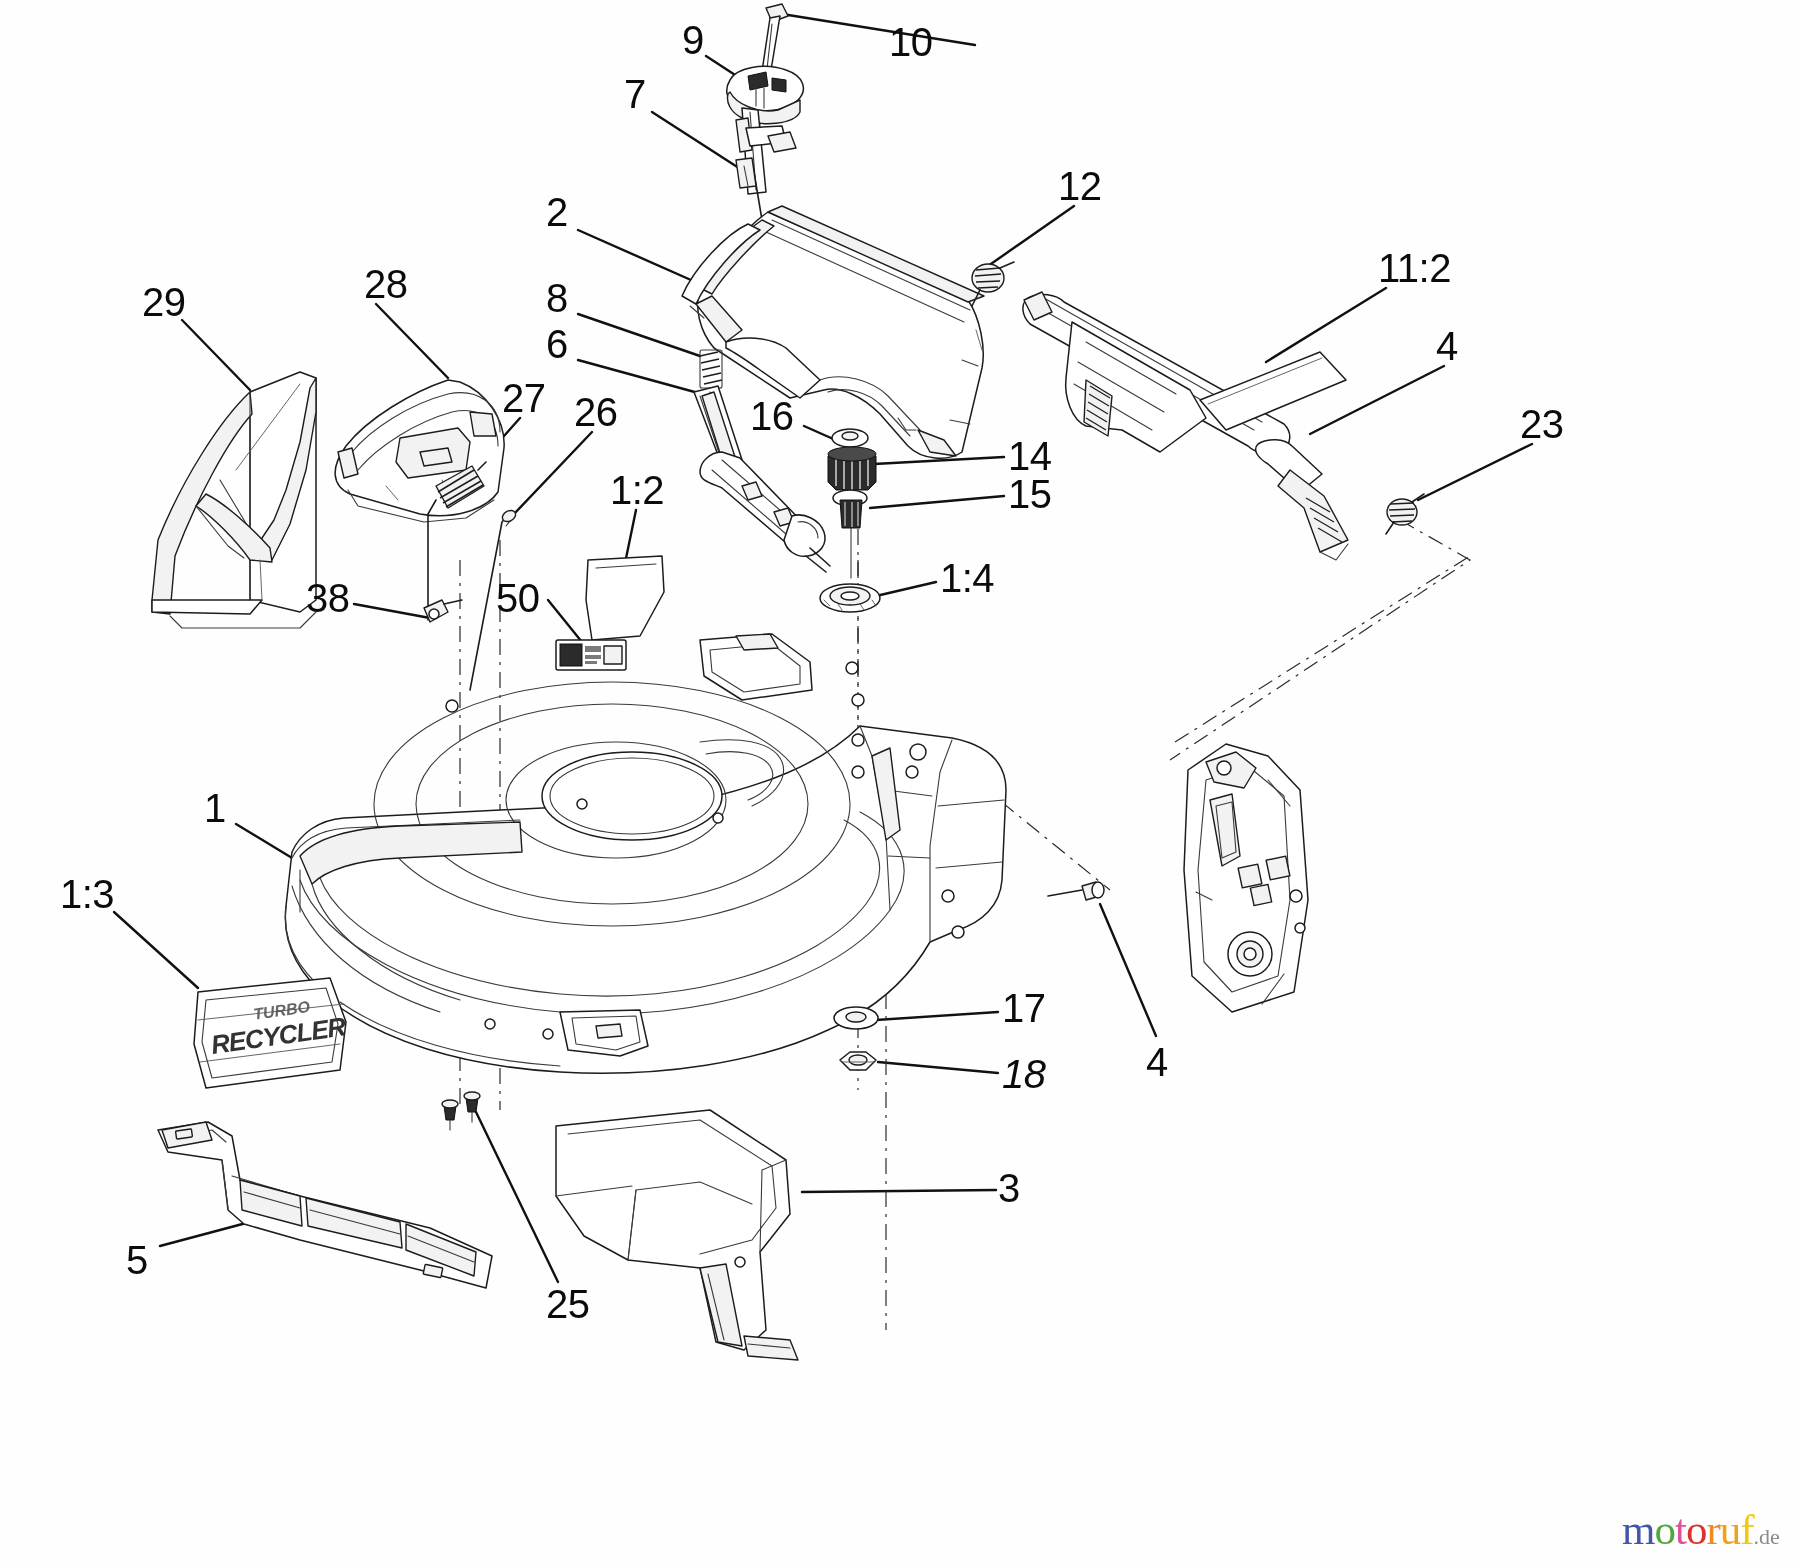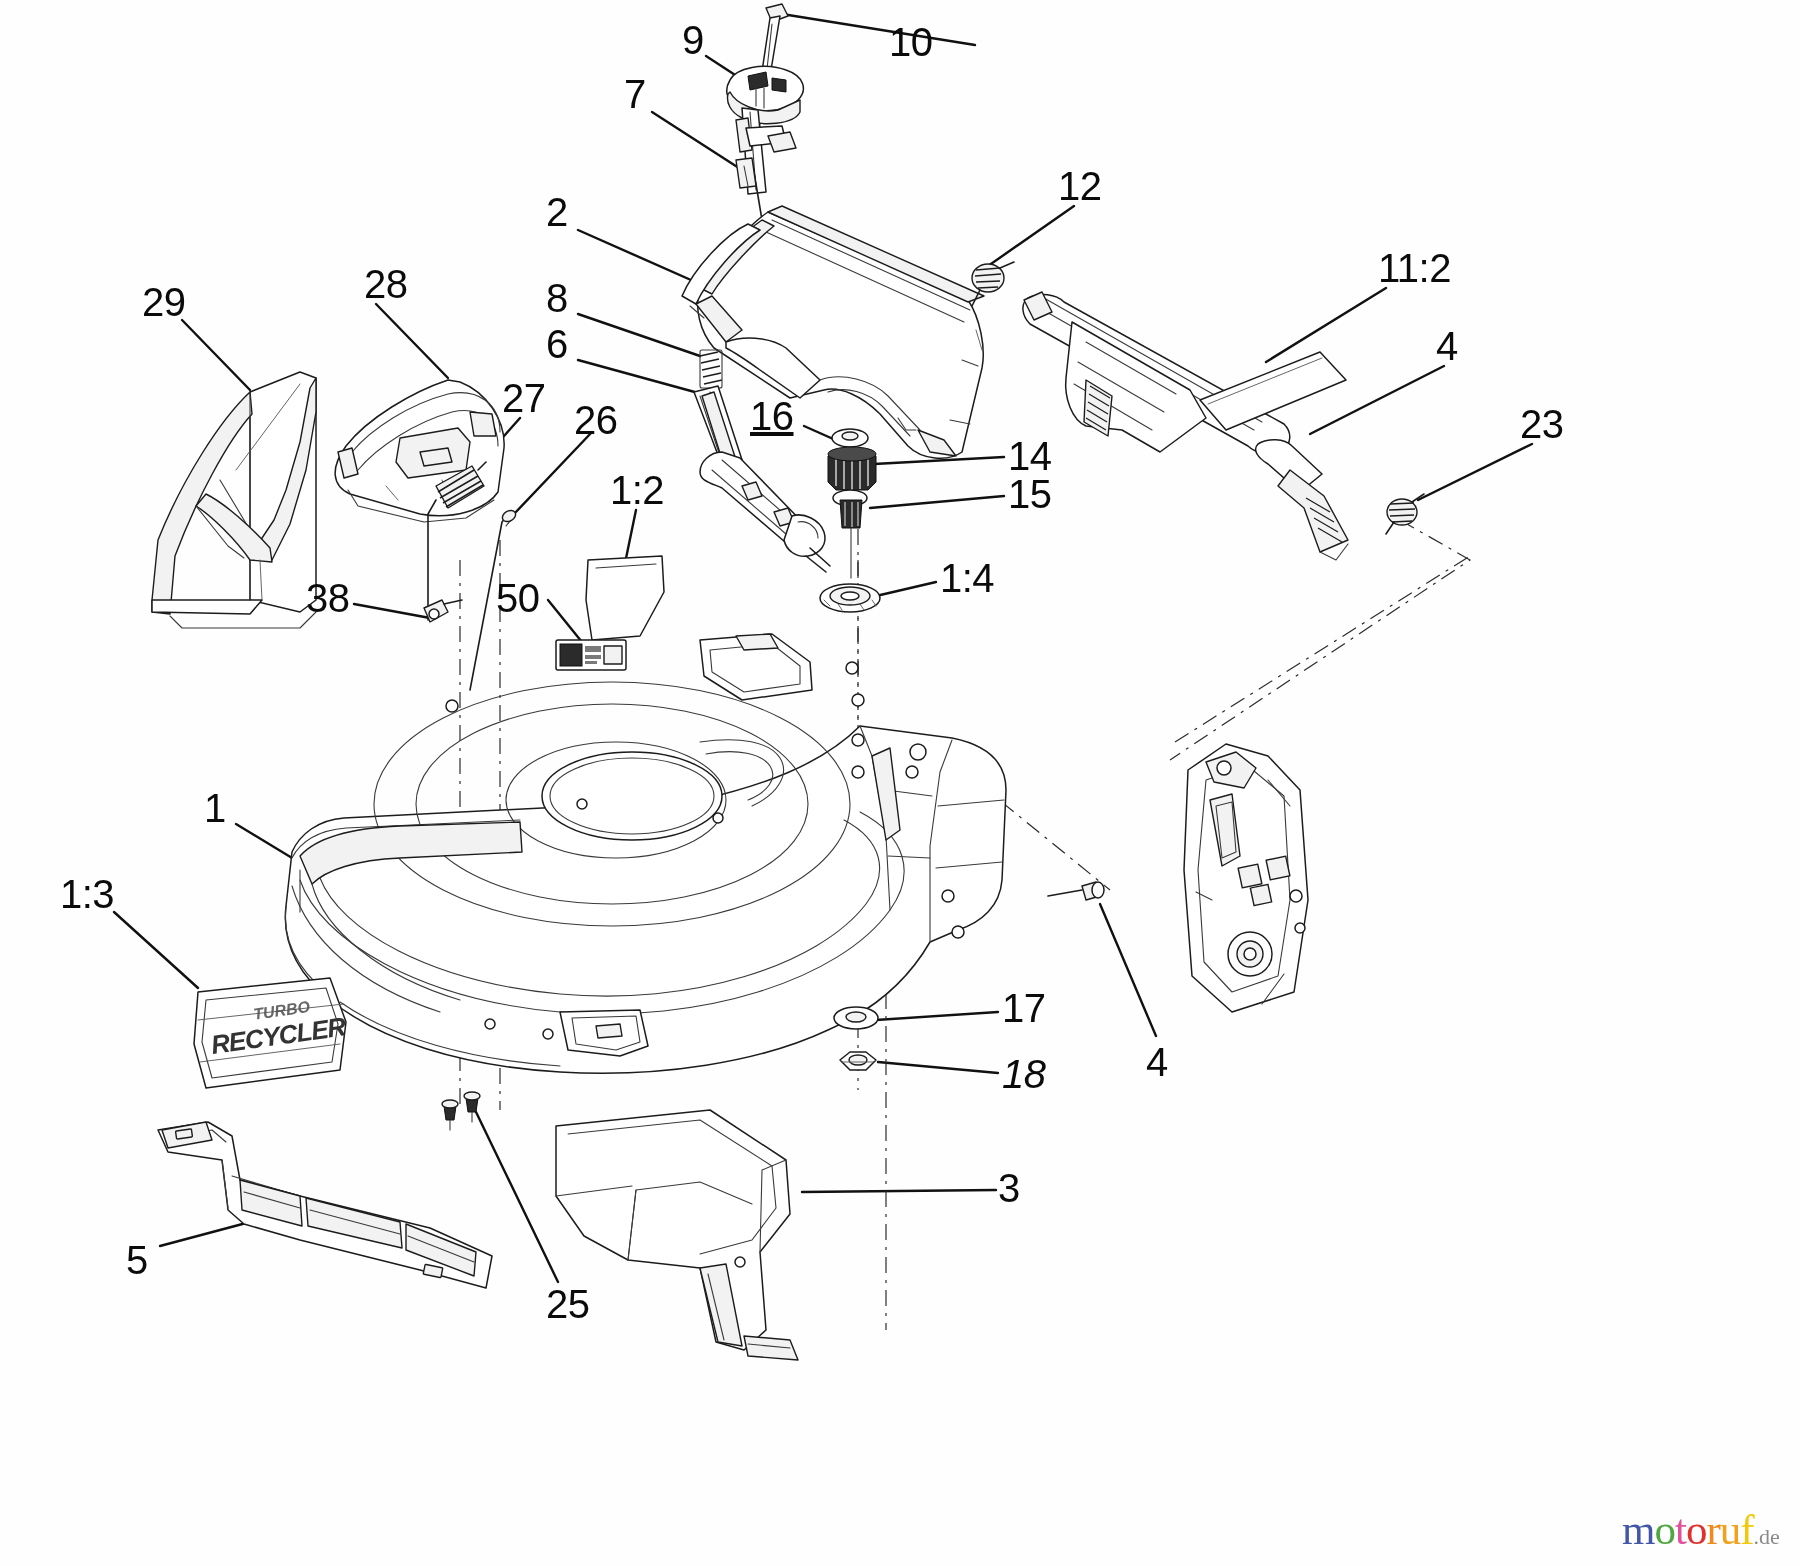--- a/index.html
+++ b/index.html
@@ -515,22 +515,22 @@
   <div class="callout-label" style="left:624px;  top:74px;">7</div>
   <div class="callout-label" style="left:1058px; top:166px;">12</div>
   <div class="callout-label" style="left:546px;  top:192px;">2</div>
   <div class="callout-label" style="left:1378px; top:248px;">11:2</div>
   <div class="callout-label" style="left:142px;  top:282px;">29</div>
   <div class="callout-label" style="left:344px;  top:264px;margin-left:20px;">28</div>
   <div class="callout-label" style="left:546px;  top:278px;">8</div>
   <div class="callout-label" style="left:546px;  top:324px;">6</div>
   <div class="callout-label" style="left:1436px; top:326px;">4</div>
   <div class="callout-label" style="left:502px;  top:378px;">27</div>
-  <div class="callout-label" style="left:574px;  top:392px;margin-top:8px;">26</div>
-  <div class="callout-label" style="left:750px;  top:396px;text-decoration:underline;">16</div>
+  <div class="callout-label" style="left:574px;  top:392px;">26</div>
+  <div class="callout-label" style="left:750px;  top:396px;">16</div>
   <div class="callout-label" style="left:1520px; top:404px;">23</div>
   <div class="callout-label" style="left:1008px; top:436px;">14</div>
   <div class="callout-label" style="left:610px;  top:470px;">1:2</div>
   <div class="callout-label" style="left:1008px; top:474px;">15</div>
   <div class="callout-label" style="left:306px;  top:578px;">38</div>
   <div class="callout-label" style="left:496px;  top:578px;">50</div>
   <div class="callout-label" style="left:940px;  top:558px;">1:4</div>
   <div class="callout-label" style="left:204px;  top:788px;">1</div>
   <div class="callout-label" style="left:60px;   top:874px;text-align:center;">1:3</div>
   <div class="callout-label" style="left:1002px; top:988px;">17</div>

